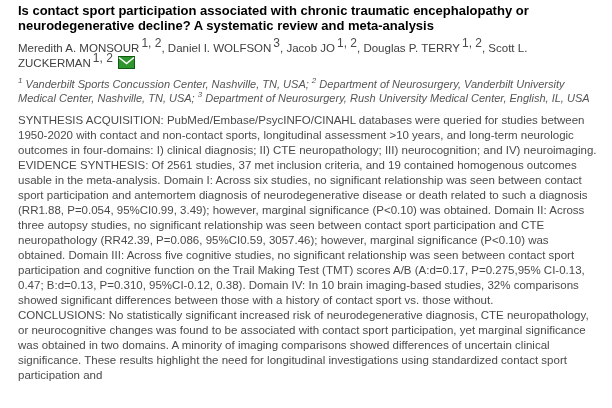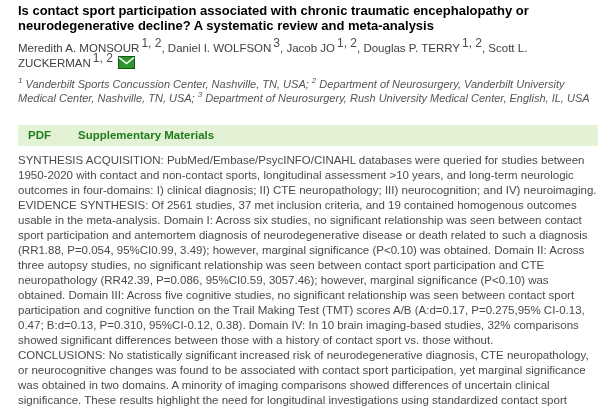--- a/index.html
+++ b/index.html
@@ -97,24 +97,20 @@
     <span><span>Meredith A. MONSOUR</span><sup>1, 2</sup><span>, </span></span><span><span>Daniel I. WOLFSON</span><sup>3</sup><span>, </span></span><span><span>Jacob JO</span><sup>1, 2</sup><span>, </span></span><span><span>Douglas P. TERRY</span><sup>1, 2</sup><span>, </span></span><span><span>Scott L. ZUCKERMAN</span><sup>1, 2</sup></span><span class="email-icon"><svg width="17" height="13" viewBox="0 0 17 13" aria-hidden="true">
           <rect x="0.5" y="0.5" width="16" height="12" fill="#2f962f" stroke="#0e5a0e" stroke-width="1"></rect>
           <path d="M1 1.5 L8.5 7.5 L16 1.5" fill="none" stroke="#ffffff" stroke-width="1.6"></path>
         </svg></span>
   </div>
 
   <div class="affiliations">
     <span><sup>1</sup><span> Vanderbilt Sports Concussion Center, Nashville, TN, USA; </span></span><span><sup>2</sup><span> Department of Neurosurgery, Vanderbilt University Medical Center, Nashville, TN, USA; </span></span><span><sup>3</sup><span> Department of Neurosurgery, Rush University Medical Center, English, IL, USA</span></span>
   </div>
 
-  <div class="tab-bar">
-    <a class="tab-link">PDF</a>
-    <a class="tab-link">Supplementary Materials</a>
-  </div>
 
   <div class="abstract">
     <p><span>SYNTHESIS ACQUISITION</span><span>: </span><span>PubMed/Embase/PsycINFO/CINAHL databases were queried for studies between 1950-2020 with contact and non-contact sports, longitudinal assessment &gt;10 years, and long-term neurologic outcomes in four-domains: I) clinical diagnosis; II) CTE neuropathology; III) neurocognition; and IV) neuroimaging.</span></p>
     <p><span>EVIDENCE SYNTHESIS</span><span>: </span><span>Of 2561 studies, 37 met inclusion criteria, and 19 contained homogenous outcomes usable in the meta-analysis. Domain I: Across six studies, no significant relationship was seen between contact sport participation and antemortem diagnosis of neurodegenerative disease or death related to such a diagnosis (RR1.88, P=0.054, 95%CI0.99, 3.49); however, marginal significance (P&lt;0.10) was obtained. Domain II: Across three autopsy studies, no significant relationship was seen between contact sport participation and CTE neuropathology (RR42.39, P=0.086, 95%CI0.59, 3057.46); however, marginal significance (P&lt;0.10) was obtained. Domain III: Across five cognitive studies, no significant relationship was seen between contact sport participation and cognitive function on the Trail Making Test (TMT) scores A/B (A:d=0.17, P=0.275,95% CI-0.13, 0.47; B:d=0.13, P=0.310, 95%CI-0.12, 0.38). Domain IV: In 10 brain imaging-based studies, 32% comparisons showed significant differences between those with a history of contact sport vs. those without.</span></p>
     <p><span>CONCLUSIONS</span><span>: </span><span>No statistically significant increased risk of neurodegenerative diagnosis, CTE neuropathology, or neurocognitive changes was found to be associated with contact sport participation, yet marginal significance was obtained in two domains. A minority of imaging comparisons showed differences of uncertain clinical significance. These results highlight the need for longitudinal investigations using standardized contact sport participation and</span></p>
   </div>
 
 </div>
 
 </body></html>

